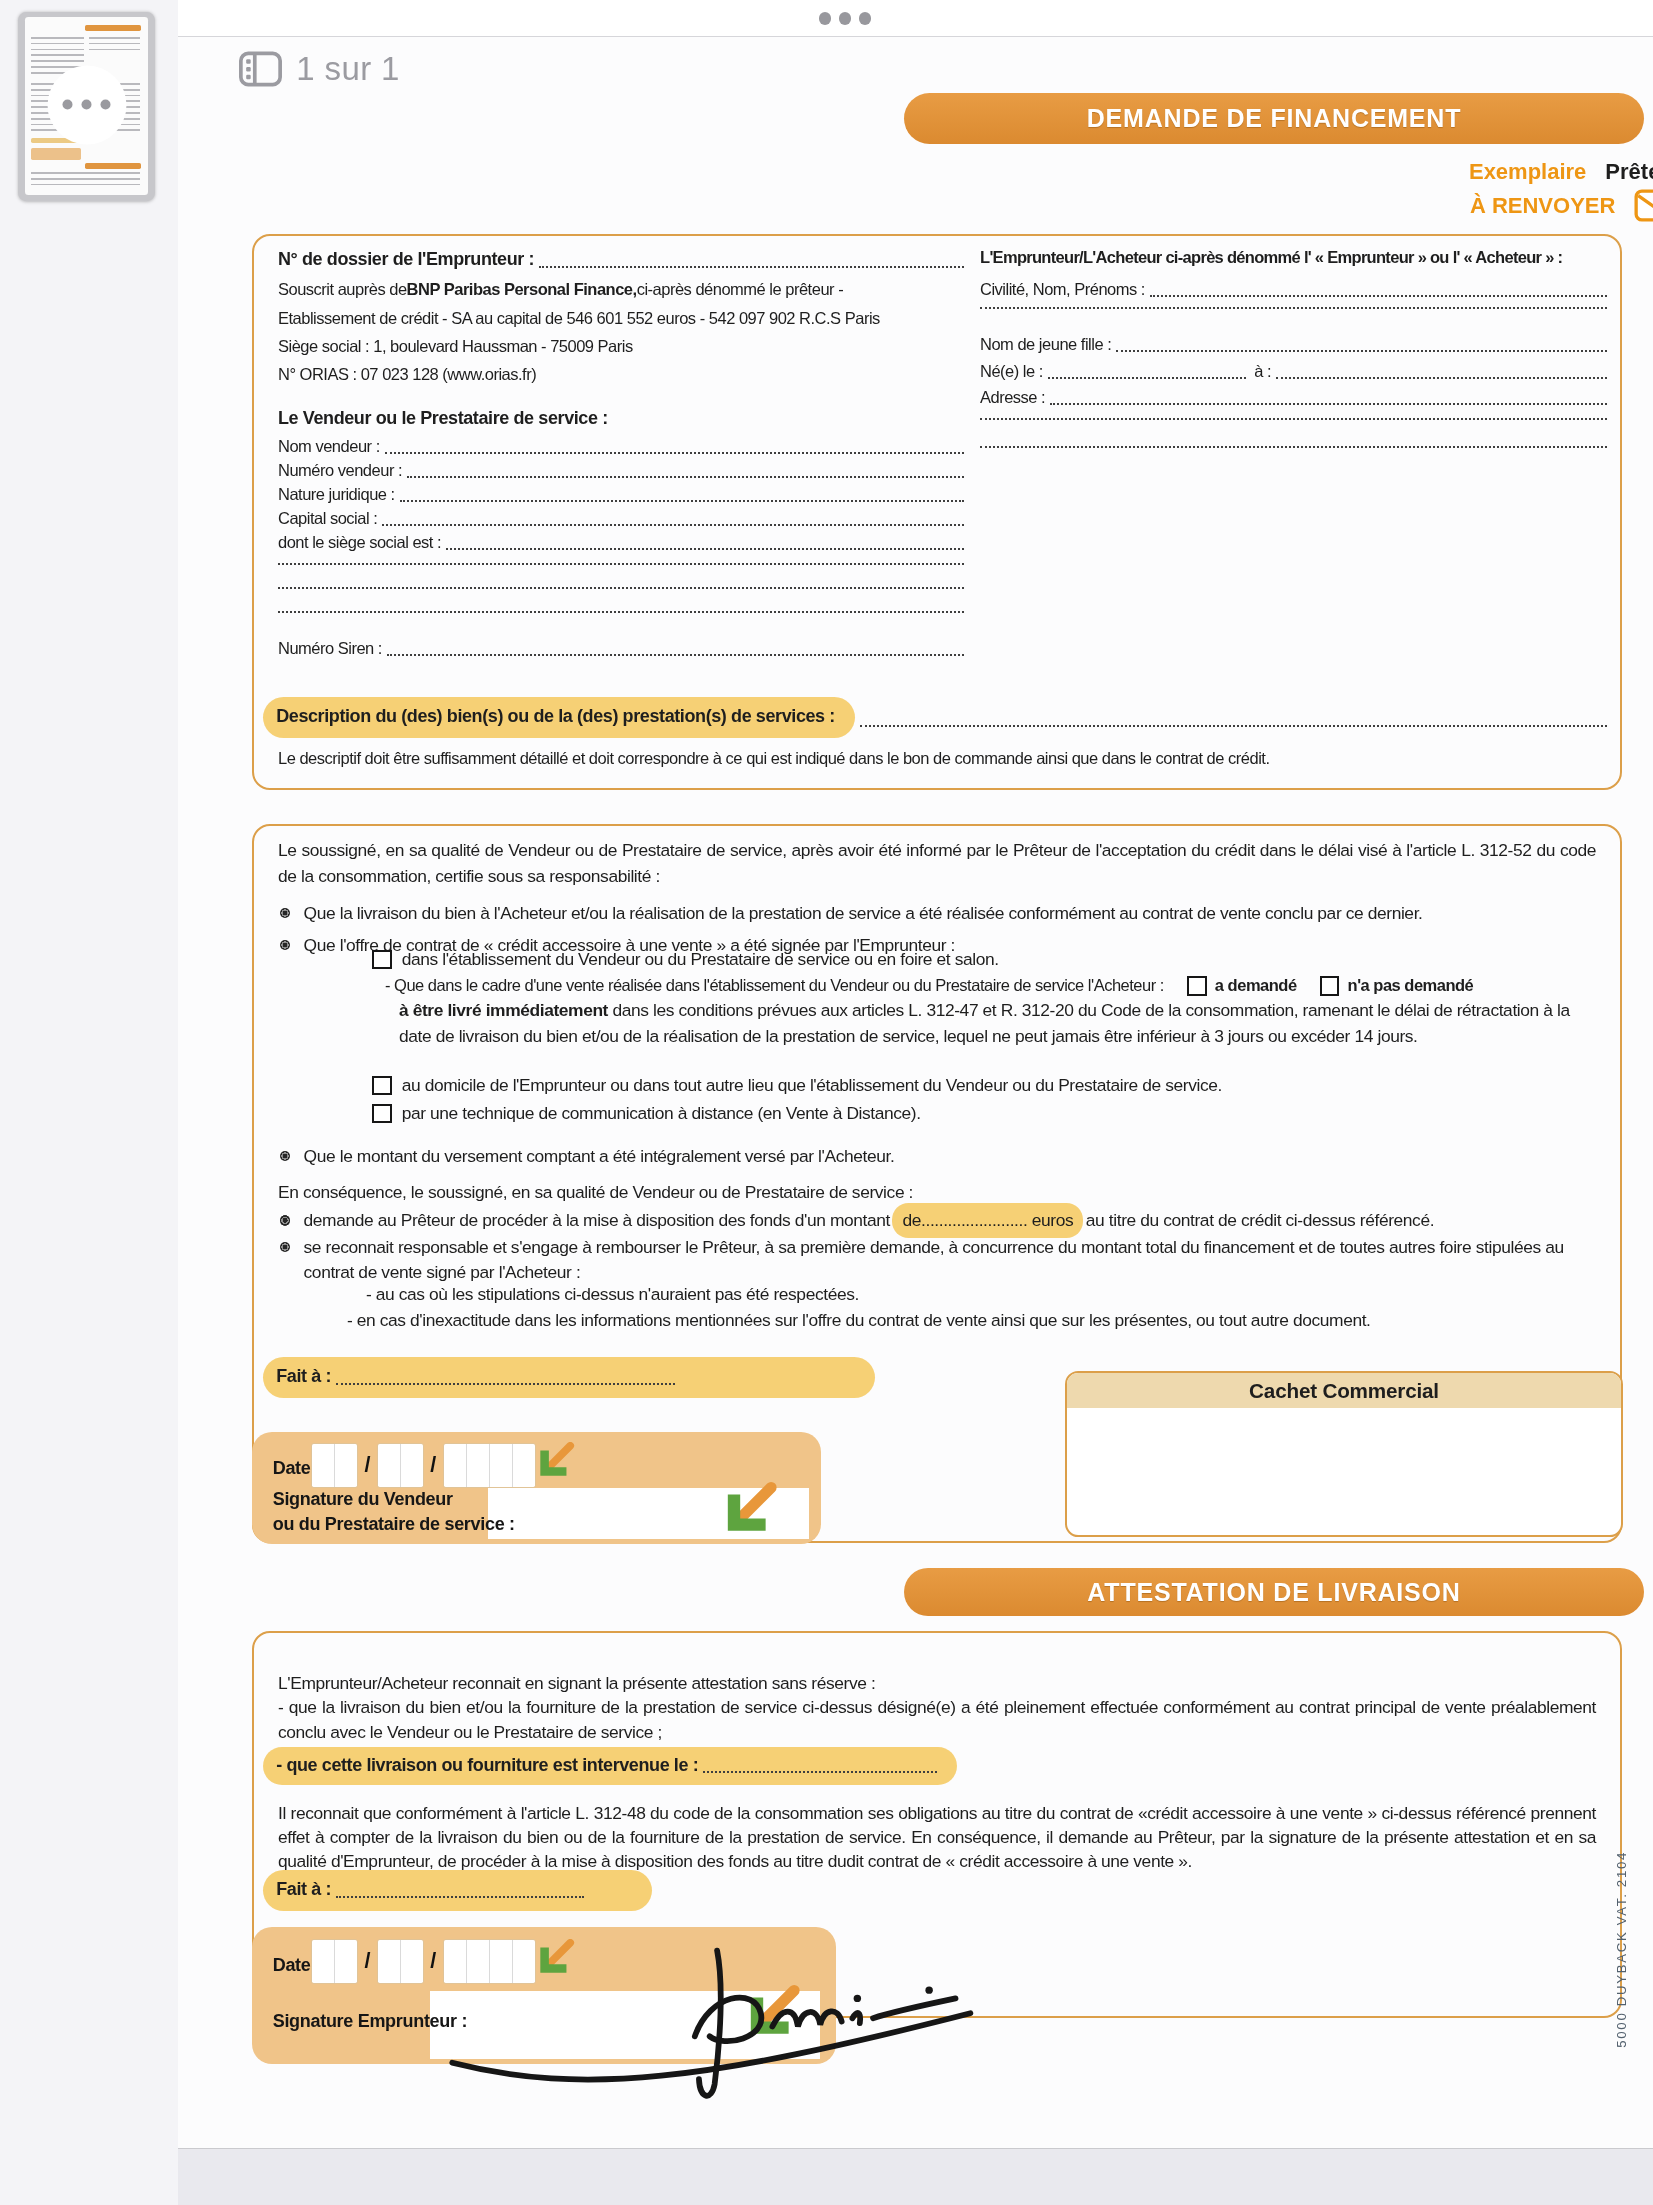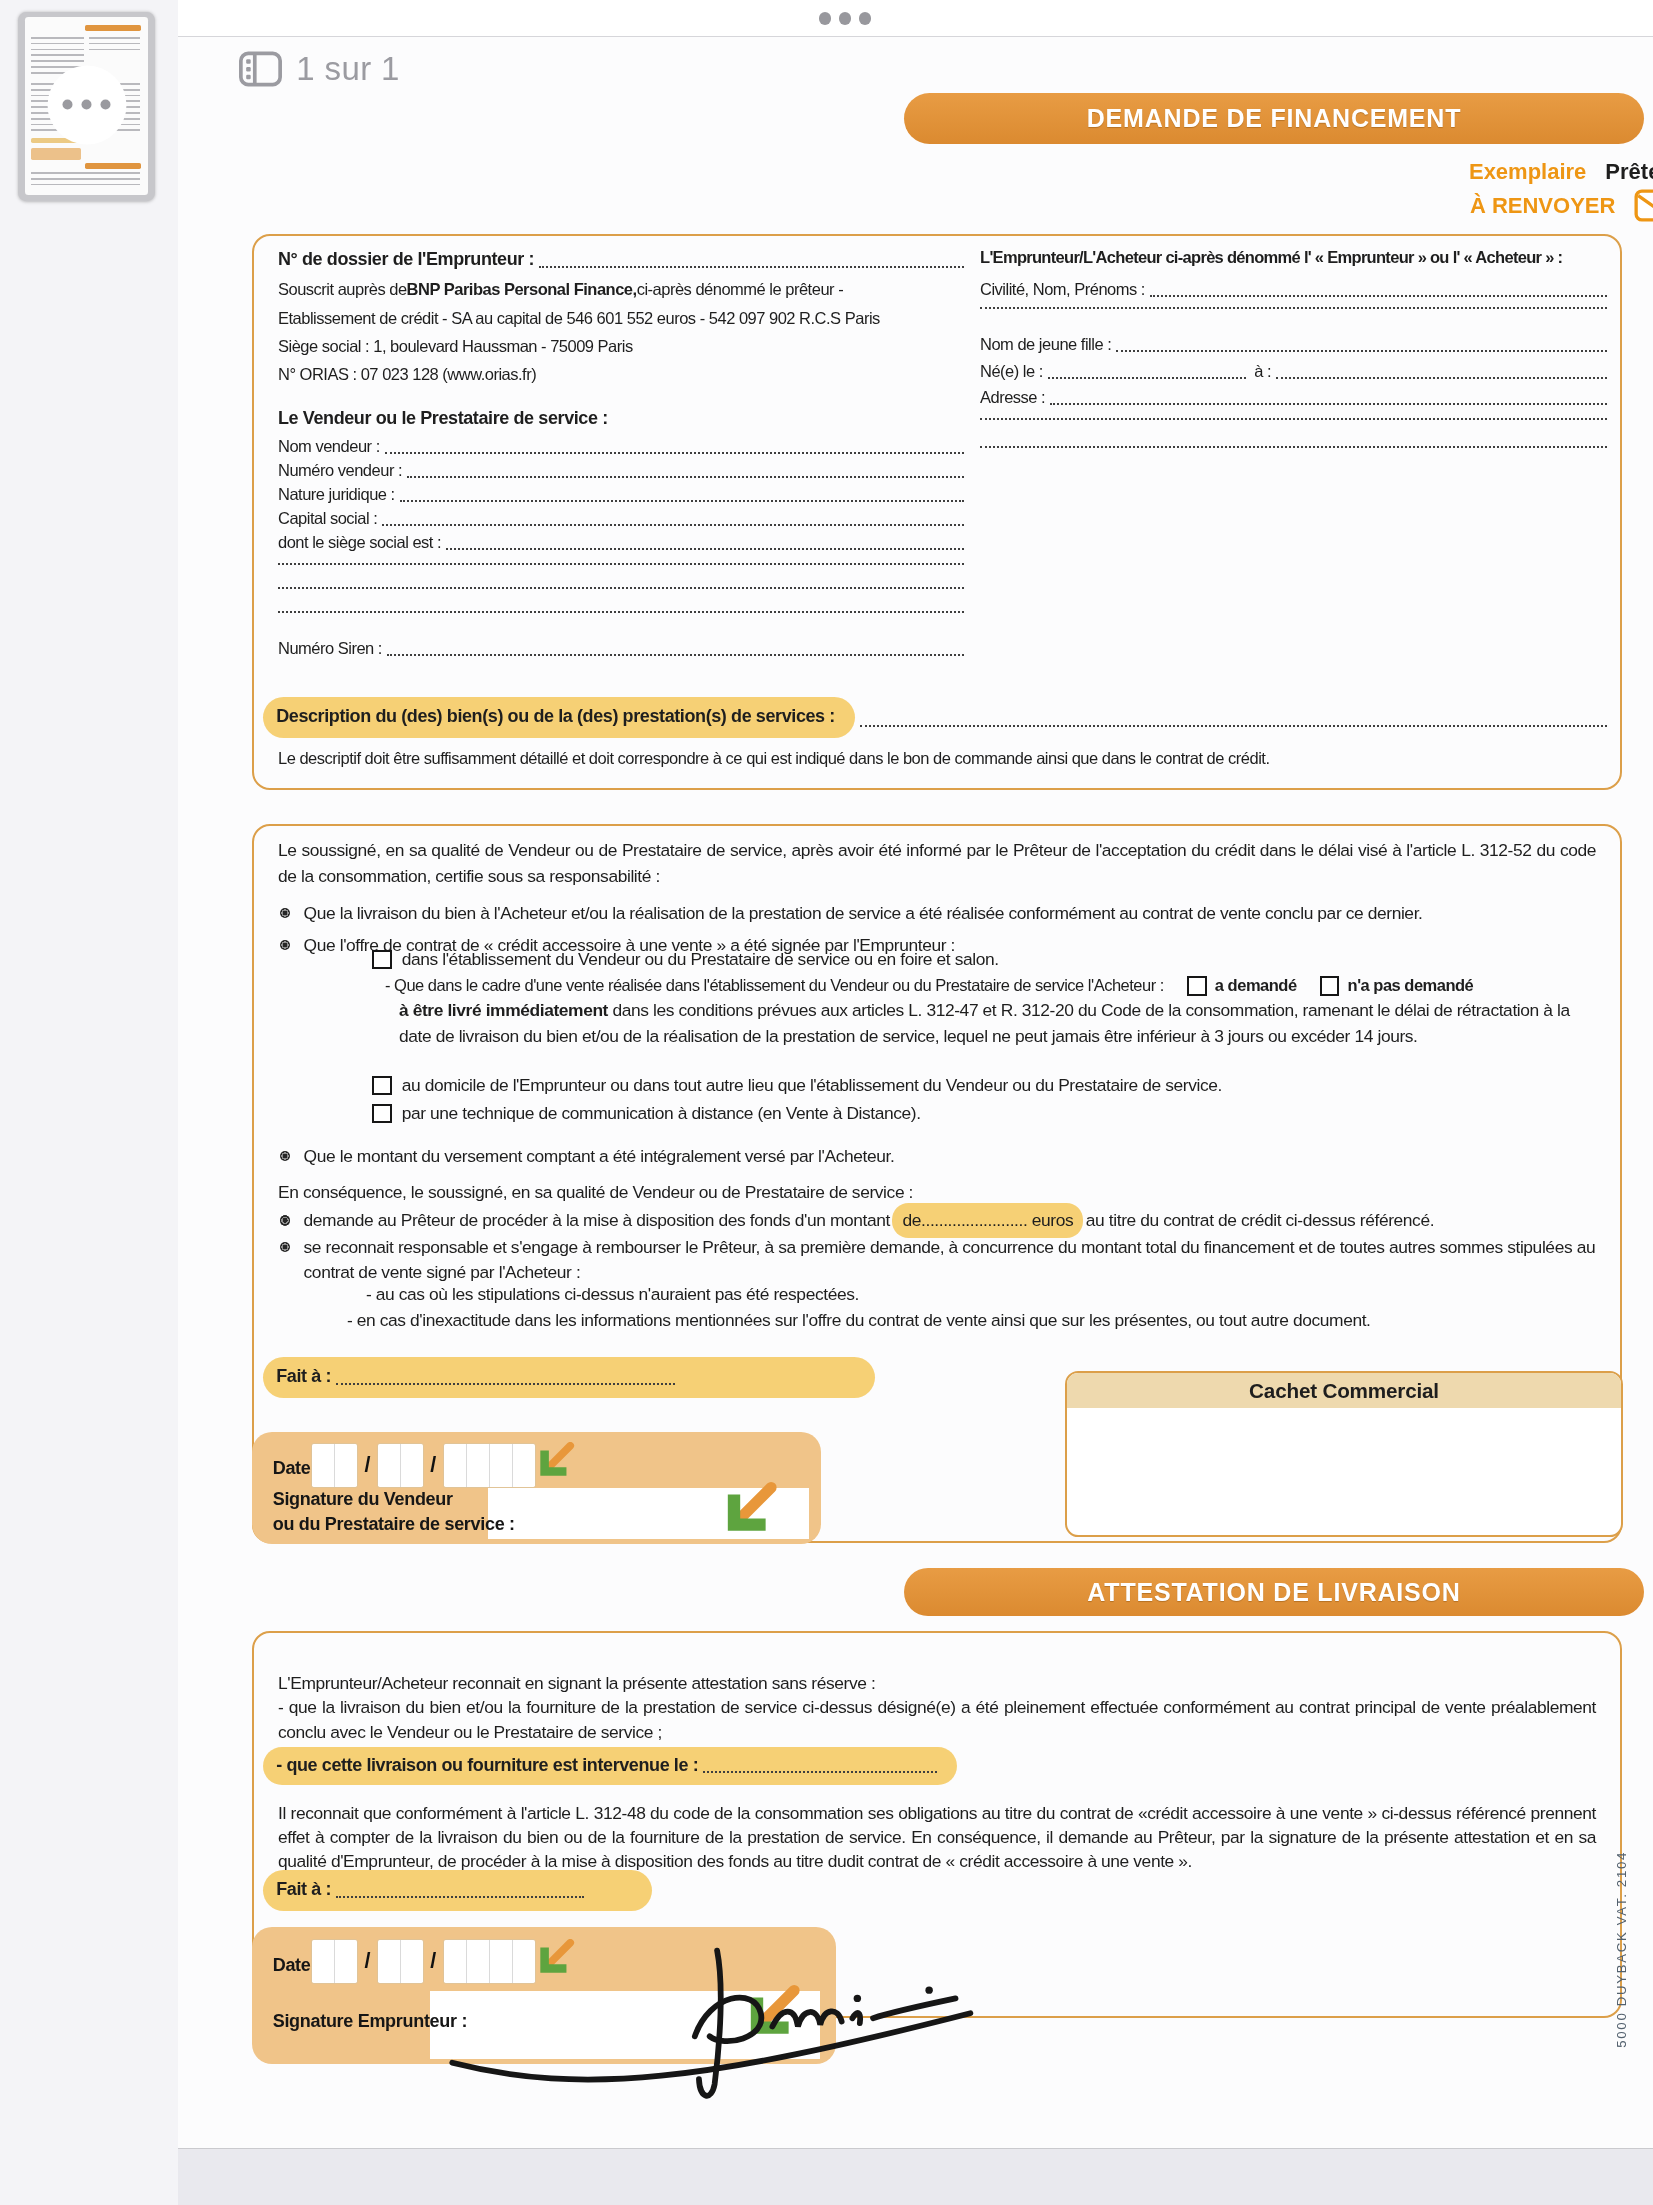--- a/index.html
+++ b/index.html
@@ -273,21 +273,21 @@
     <span>En conséquence, le soussigné, en sa qualité de Vendeur ou de Prestataire de service :</span>
   </div>
   <div class="bulrow" style="left:278px;top:1203px;width:1318px;align-items:center;">
     <span class="bul" style="margin-top:0;"></span>
     <span>demande au Prêteur de procéder à la mise à disposition des fonds d'un montant </span>
       <span class="hlinline">de........................ euros</span>
       <span> au titre du contrat de crédit ci-dessus référencé.</span>
   </div>
   <div class="bulrow" style="left:278px;top:1235px;width:1318px;">
     <span class="bul"></span>
-    <span>se reconnait responsable et s'engage à rembourser le Prêteur, à sa première demande, à concurrence du montant total du financement et de toutes autres sommes stipulées au contrat de vente signé par l'Acheteur :</span>
+    <span>se reconnait responsable et s'engage à rembourser le Prêteur, à sa première demande, à concurrence du montant total du financement et de toutes autres foire stipulées au contrat de vente signé par l'Acheteur :</span>
   </div>
   <div class="row fs21" style="left:366px;top:1283px;">
     <span>- au cas où les stipulations ci-dessus n'auraient pas été respectées.</span>
   </div>
   <div class="row fs21" style="left:347px;top:1309px;">
     <span>- en cas d'inexactitude dans les informations mentionnées sur l'offre du contrat de vente ainsi que sur les présentes, ou tout autre document.</span>
   </div>
 
   <div class="row" style="left:263px;top:1357px;">
     <span class="hlpill" style="width:579px;">

